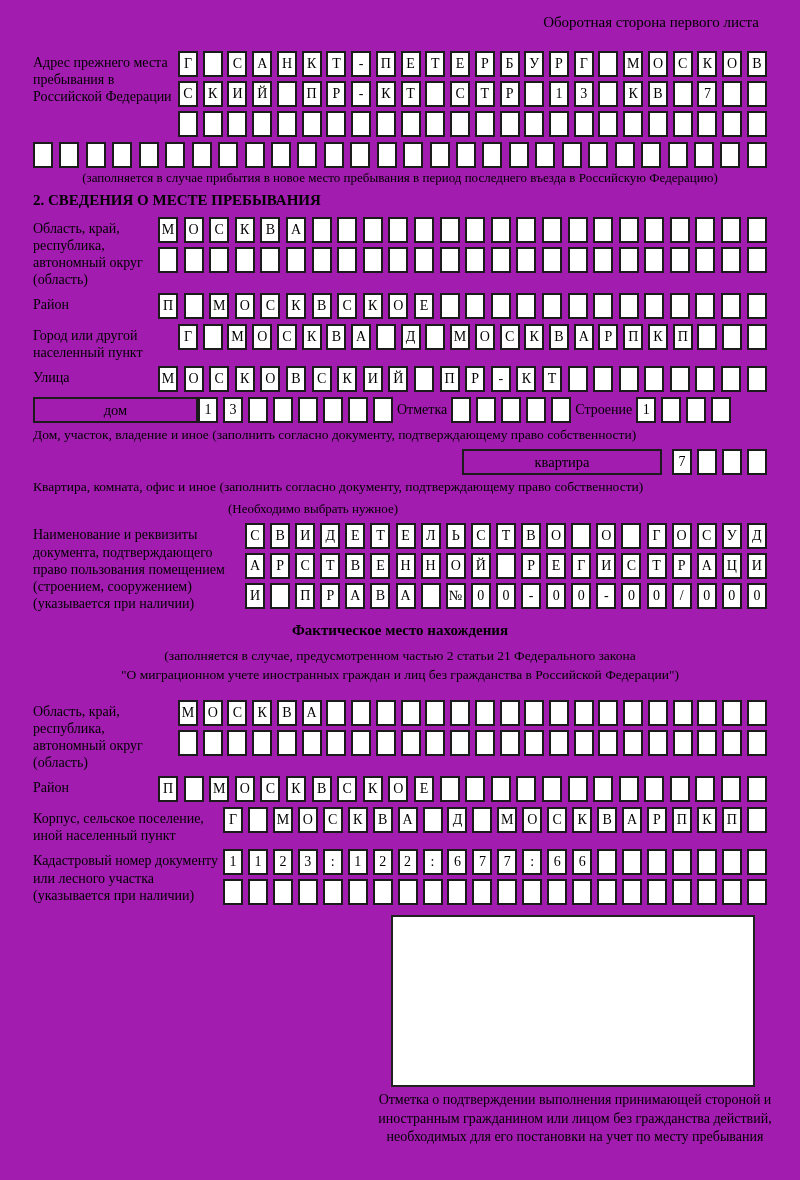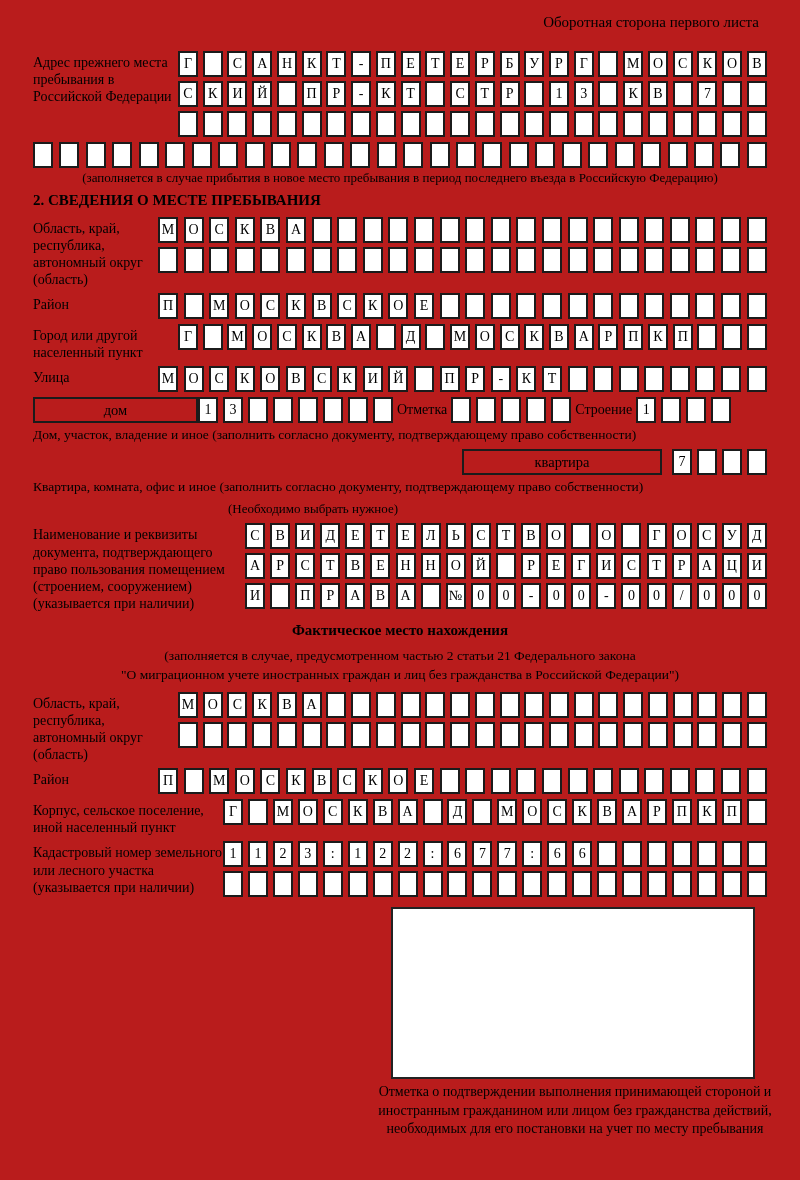--- a/index.html
+++ b/index.html
@@ -1,19 +1,19 @@
 <!DOCTYPE html>
 <html><head>
 <meta charset="utf-8">
 <style>
   html,body{margin:0;padding:0;background:#fff;}
   .page{
     width:800px;height:1180px;box-sizing:border-box;
     font-family:"Liberation Serif","DejaVu Serif",serif;
-    color:#000;background:#b91c1c;overflow:hidden;position:relative;
+    color:#000;background:#a21caf;overflow:hidden;position:relative;
     padding:14px 33px 0 33px;
   }
   .hdr-note{text-align:right;font-size:15px;padding-right:8px;margin-bottom:20px;}
   .frow{display:flex;align-items:flex-start;margin-bottom:5px;}
   .flabel{font-size:14px;line-height:1.22;padding-top:3px;}
   .w145{flex:0 0 145px;}
   .w125{flex:0 0 125px;}
   .w212{flex:0 0 212px;}
   .w190{flex:0 0 190px;}
   .boxcol{flex:1;display:flex;flex-direction:column;gap:4px;}
@@ -36,21 +36,21 @@
   .seg-label{font-size:14px;white-space:nowrap;padding:0 4px;}
   .mesto-row{display:flex;align-items:center;font-size:14.5px;margin:8px 0 2px 0;}
   .chk{width:21px;height:24px;box-sizing:border-box;border:2px solid #1b1b1b;
     display:inline-flex;align-items:center;justify-content:center;font-size:14px;flex:none;}
   .mesto-row .chk{margin-left:9px;}
   .opt-label{margin-left:10px;}
   .gap1{margin-left:32px;}
   .gap2{margin-left:40px;}
   .fact-title{text-align:center;font-weight:bold;font-size:15px;margin:10px 0 8px 0;}
   .fact-note{text-align:center;font-size:13.5px;line-height:1.3;margin:0 0 2px 0;}
-  .fact-note-wrap{margin-bottom:8px;}
+  .fact-note-wrap{margin-bottom:16px;}
   .stamp-box{margin-left:358px;margin-top:10px;width:364px;height:172px;
     box-sizing:border-box;border:2px solid #222;background:#fff;}
   .stamp-caption{margin-left:340px;width:404px;text-align:center;
     font-size:14px;line-height:1.3;margin-top:4px;}
 </style>
 </head>
 <body>
 
 <div class="page">
 
@@ -555,21 +555,21 @@
         <span class="cell">А</span>
         <span class="cell">Р</span>
         <span class="cell">П</span>
         <span class="cell">К</span>
         <span class="cell">П</span>
         <span class="cell"></span>
       </div>
   </div>
 
   <div class="frow">
-    <div class="flabel w190">Кадастровый номер земельного или лесного участка (указывается при наличии)</div>
+    <div class="flabel w190">Кадастровый номер документу или лесного участка (указывается при наличии)</div>
     <div class="boxcol">
       <div class="boxes">
           <span class="cell">1</span>
           <span class="cell">1</span>
           <span class="cell">2</span>
           <span class="cell">3</span>
           <span class="cell">:</span>
           <span class="cell">1</span>
           <span class="cell">2</span>
           <span class="cell">2</span>

